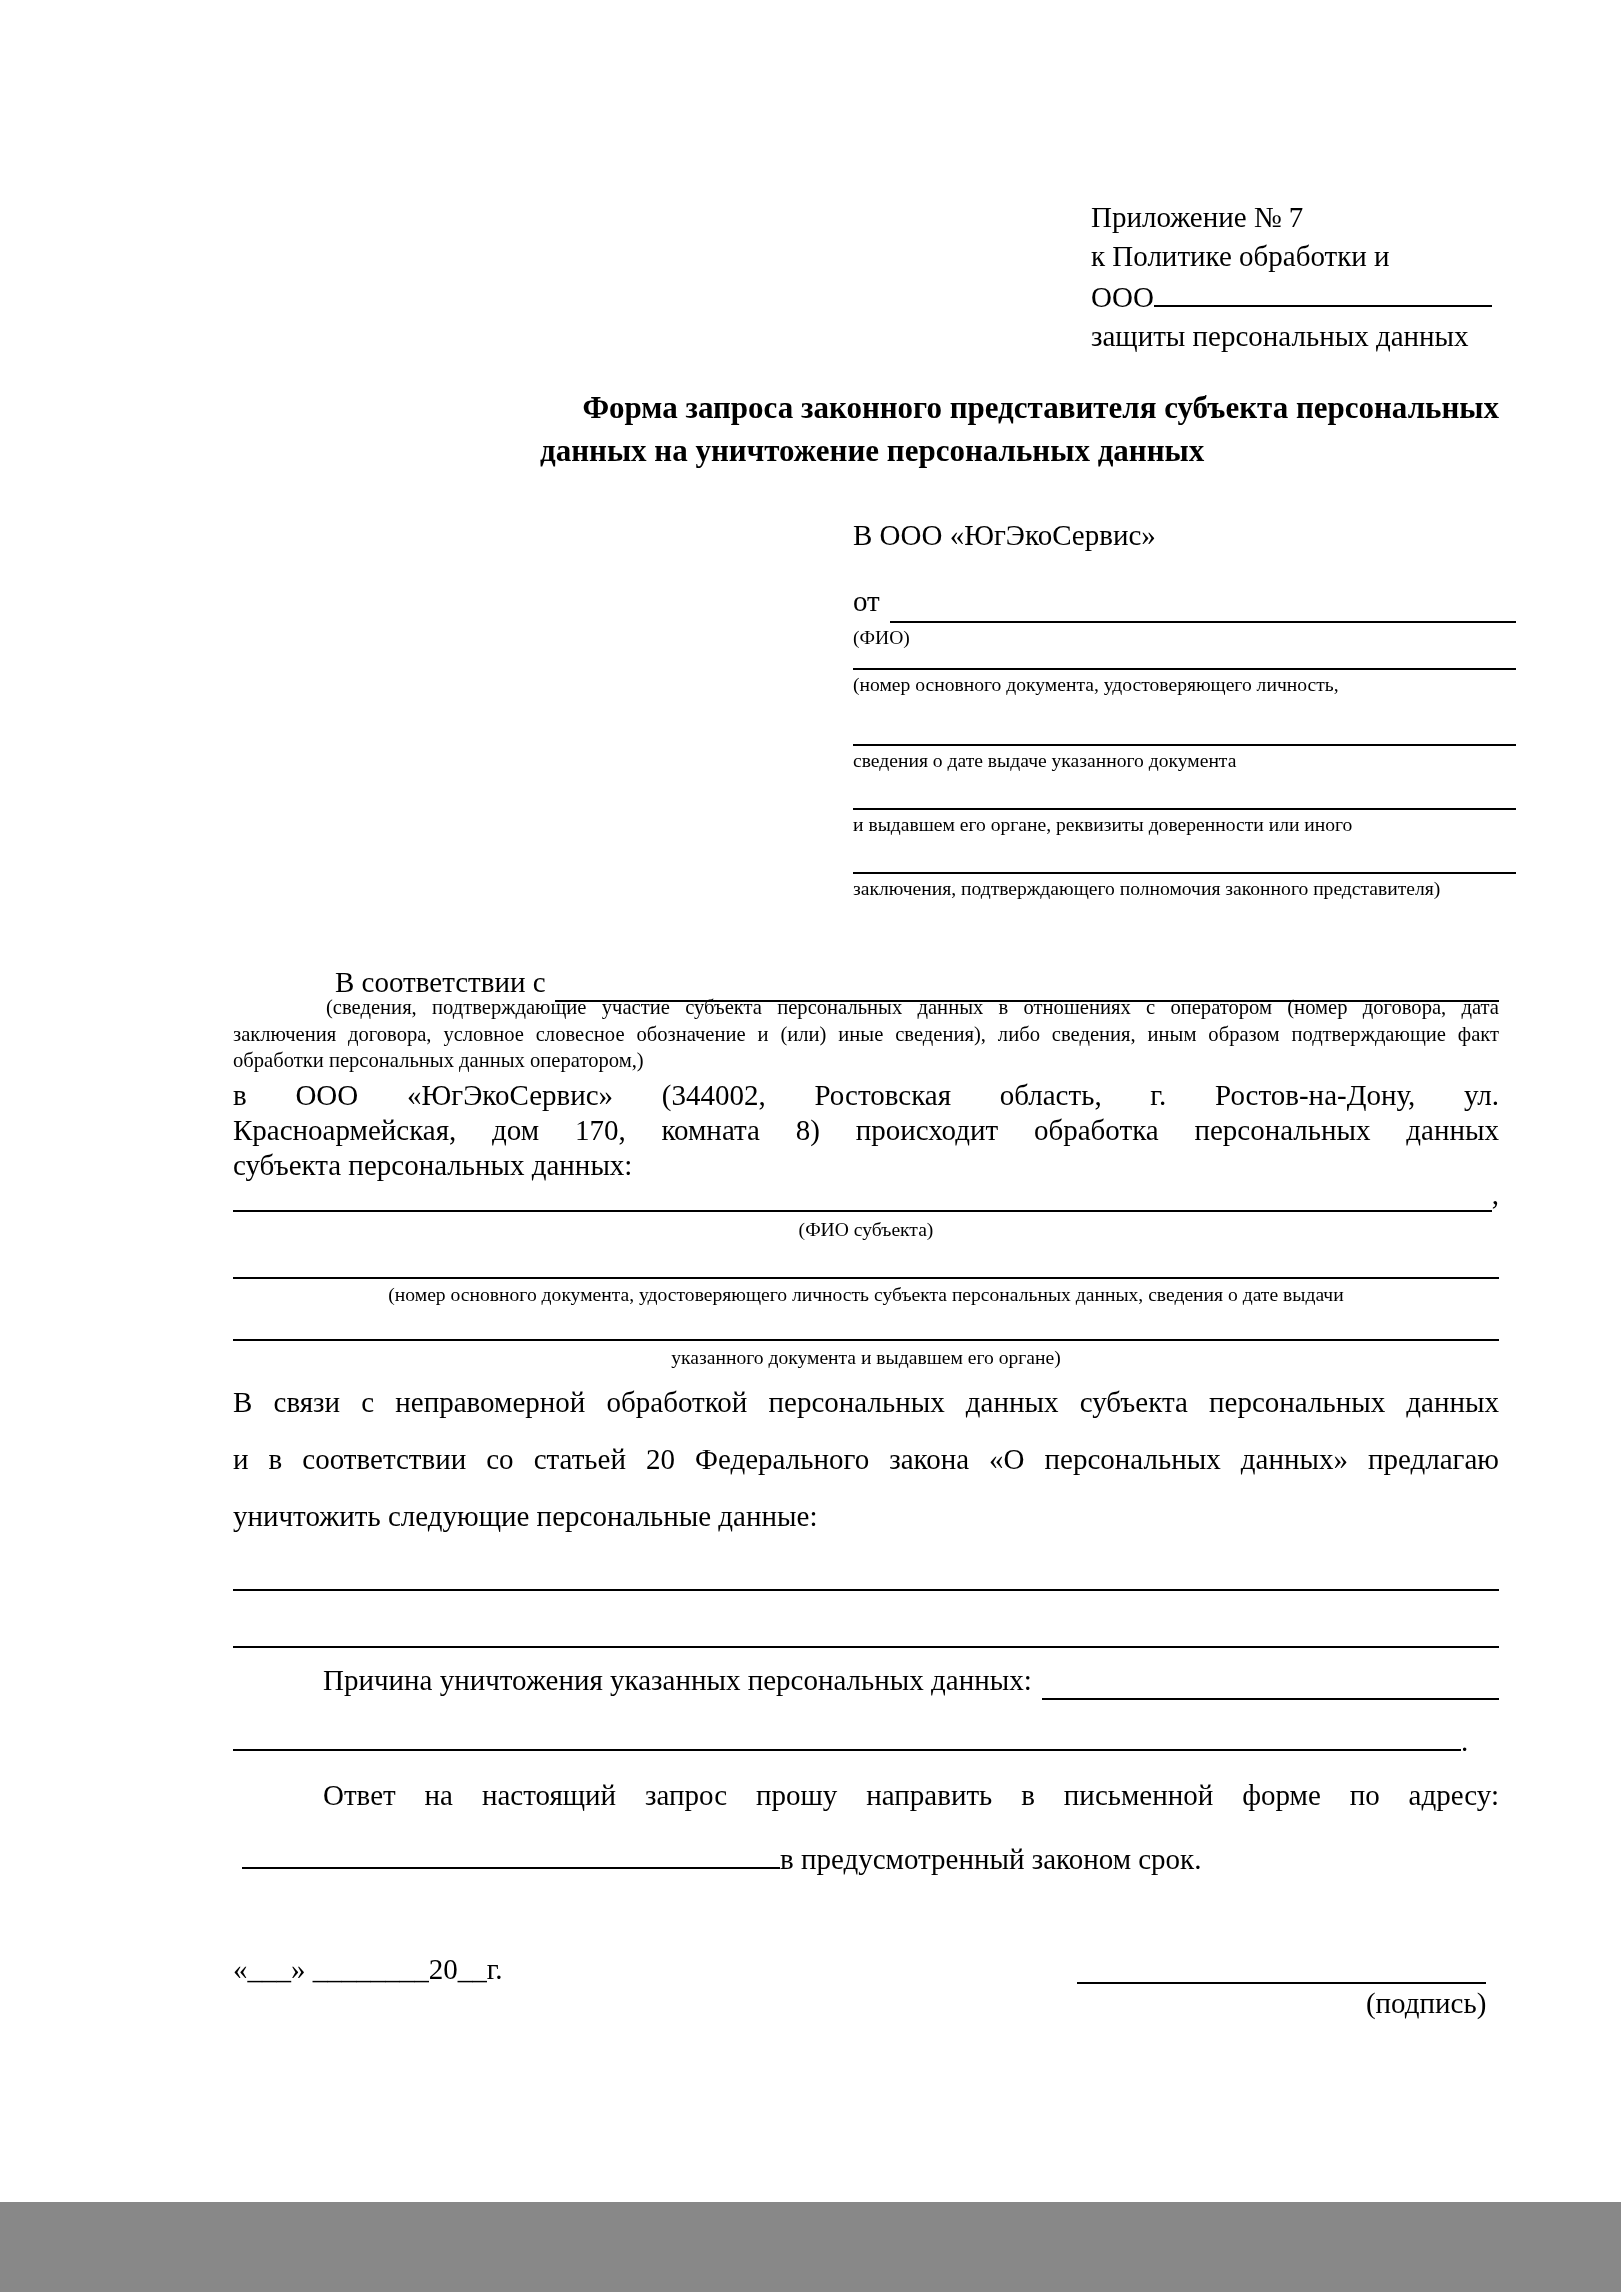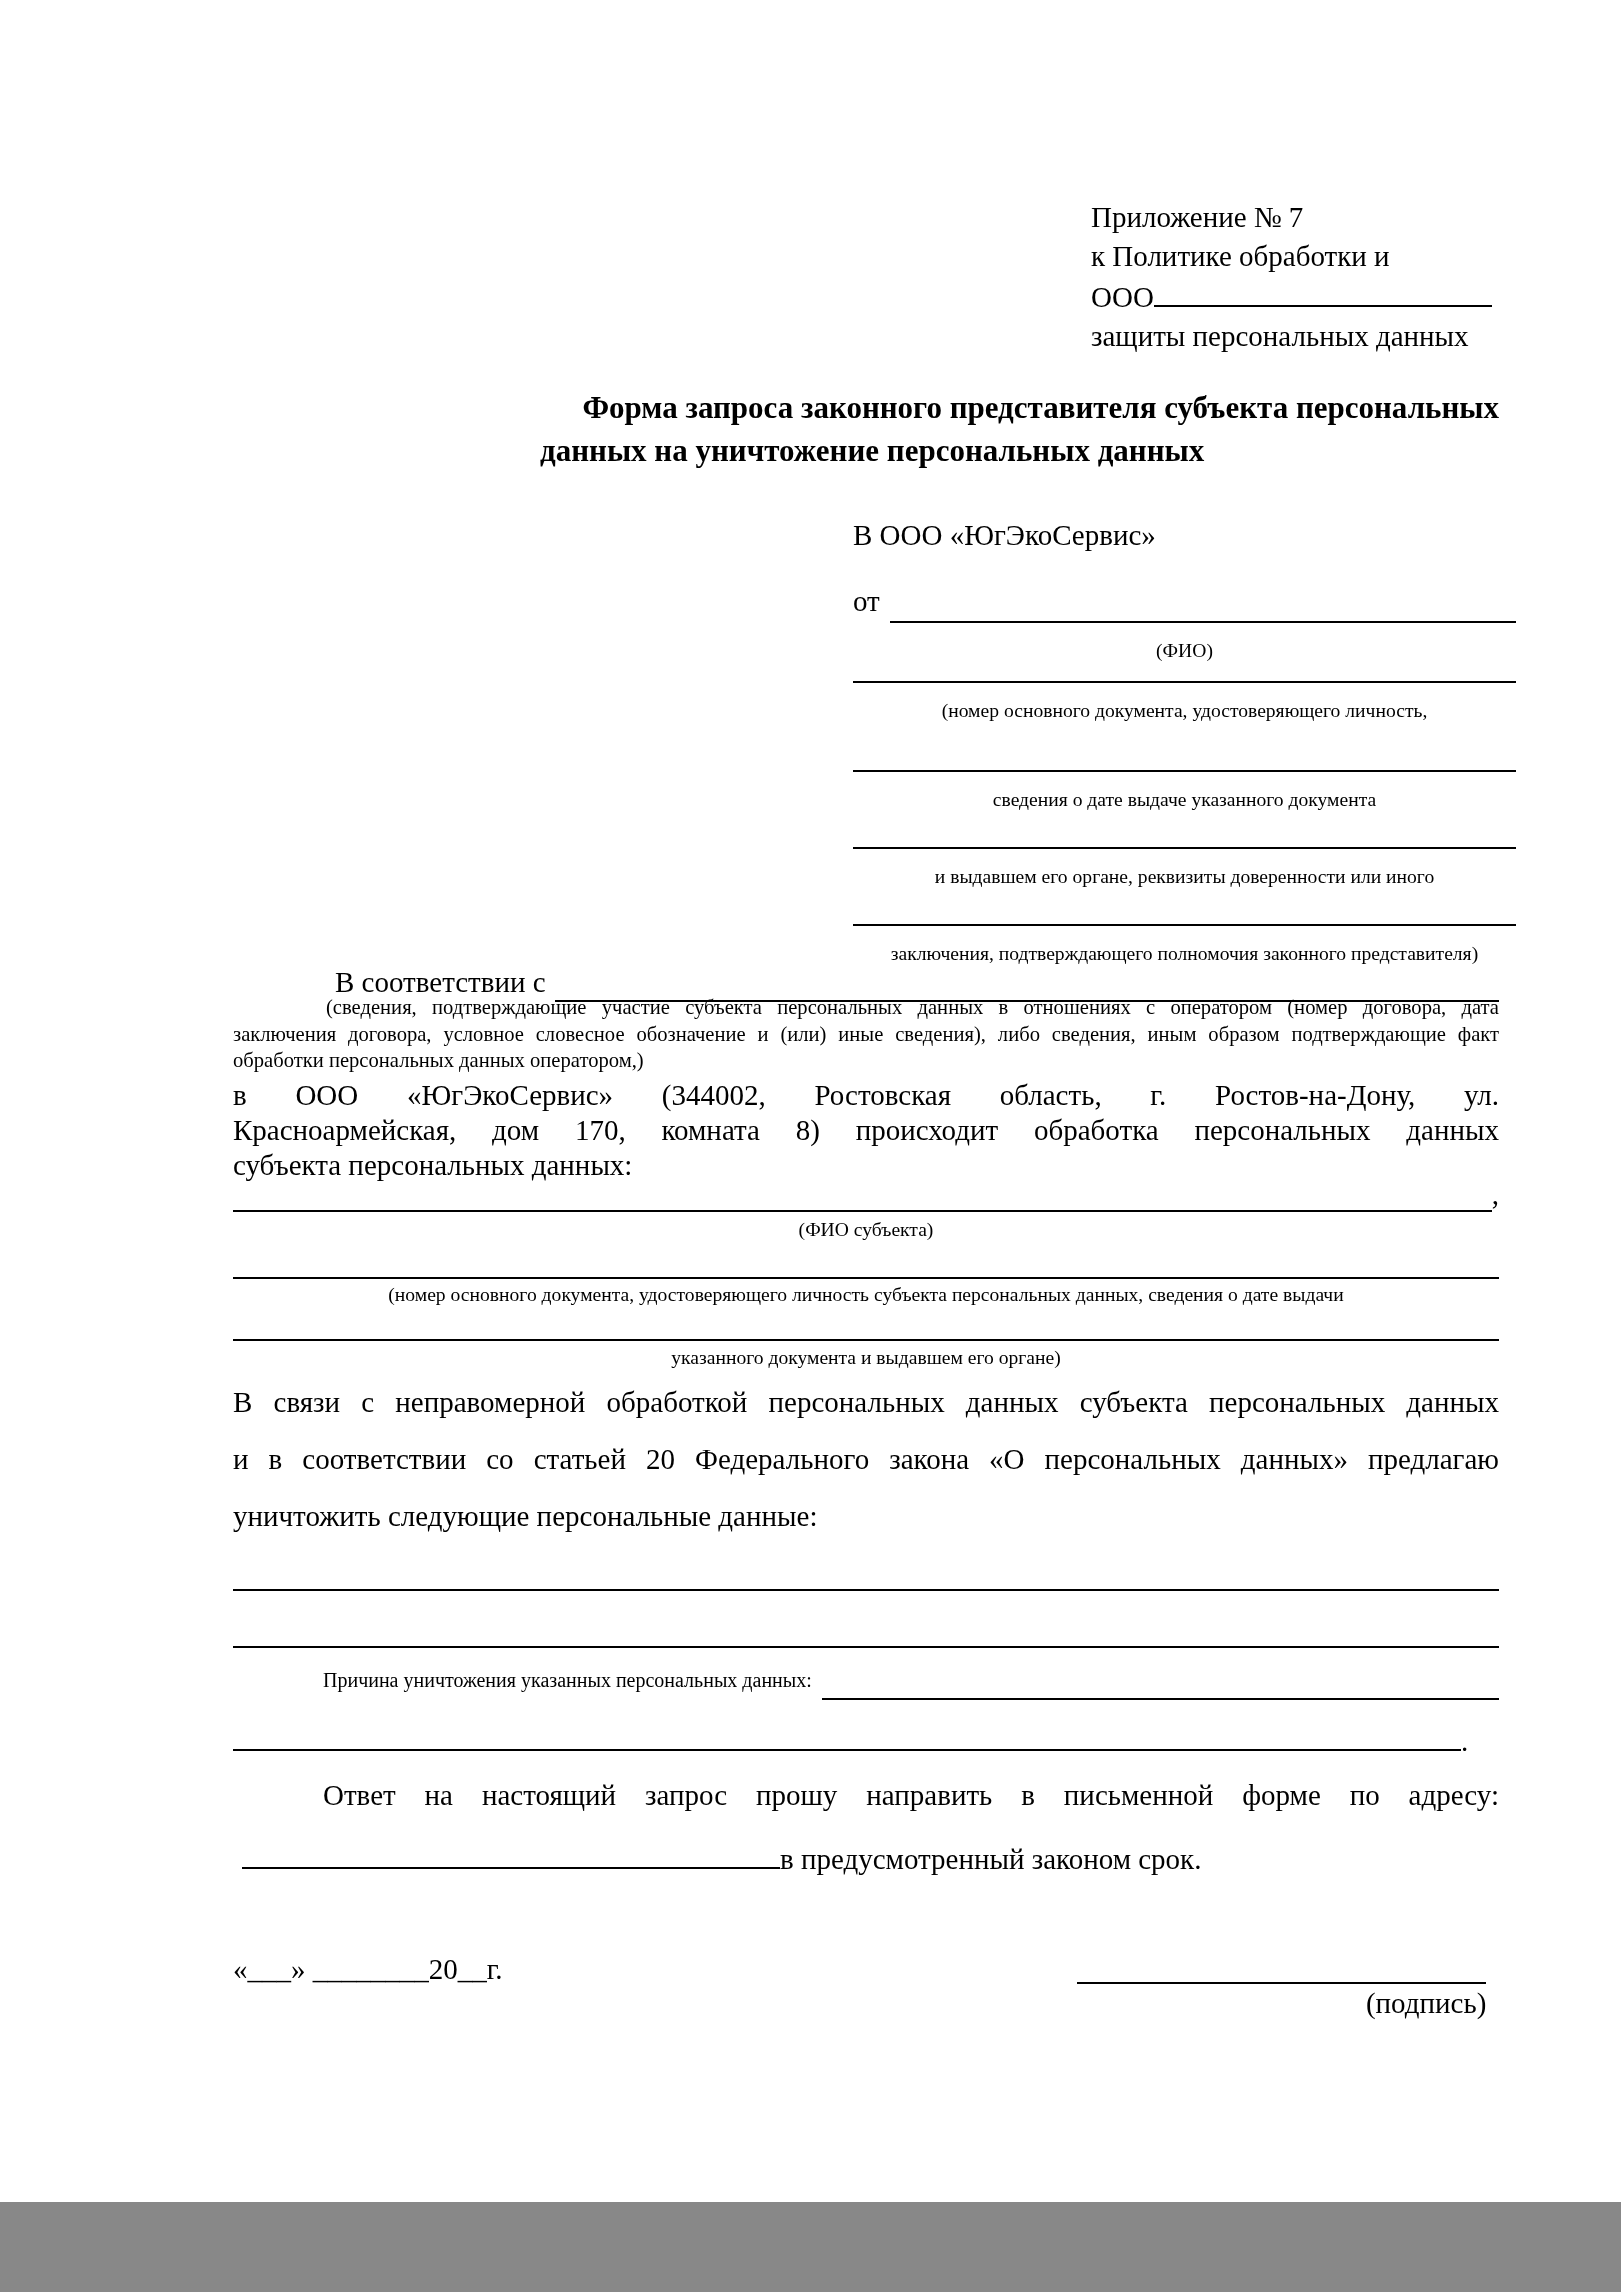--- a/index.html
+++ b/index.html
@@ -19,21 +19,21 @@
   
   .title{left:233px;top:386px;width:1266px;font-size:31px;font-weight:bold;line-height:43px;}
   .title .t1{margin-left:3.9px;text-align:right;}
   .title .t2{margin-left:307px;}
   
   .recipient{left:853px;top:518px;width:663px;font-size:29px;}
   .rc-to{line-height:35px;}
   .rc-from{display:flex;margin-top:27.4px;line-height:43px;}
   .rc-from .lbl{white-space:nowrap;}
   .fill{flex:1 1 auto;border-bottom:2.9px solid #000;margin-left:9.8px;}
-  .rc-cap{font-size:19.6px;line-height:25.5px;text-align:center;margin-top:15px;}
+  .rc-cap{font-size:19.6px;line-height:25.5px;margin-top:2px;}
   .u2{height:17.6px;border-bottom:2.9px solid #000;}
   .u3{height:46px;border-bottom:2.9px solid #000;}
   .u4{height:35px;border-bottom:2.9px solid #000;}
   .u5{height:34px;border-bottom:2.9px solid #000;}
   
   .accordance{left:233px;top:963px;width:1266px;font-size:29px;line-height:39px;display:flex;}
   .accordance .lead{margin-left:102px;white-space:nowrap;}
   
   .small-note{left:233px;top:994px;width:1266px;font-size:20.6px;line-height:26.5px;}
   .jfull{text-align:justify;text-align-last:justify;}
@@ -49,21 +49,21 @@
   .hr{left:233px;width:1266px;height:0;border-top:2.9px solid #000;}
   .hr1{top:1277px;}
   .cap-doc1{left:233px;top:1282px;width:1266px;}
   .hr2{top:1339px;}
   .cap-doc2{left:233px;top:1345px;width:1266px;}
   
   .request-par{left:233px;top:1374px;width:1266px;font-size:29px;line-height:57px;}
   .hr3{top:1589px;}
   .hr4{top:1646px;}
   
-  .reason-row{left:233px;top:1661px;width:1266px;display:flex;font-size:20px;line-height:39px;}
+  .reason-row{left:233px;top:1661px;width:1266px;display:flex;font-size:29px;line-height:39px;}
   .reason-row .lead{margin-left:90px;white-space:nowrap;}
   
   .period-row{left:233px;top:1717px;width:1266px;font-size:29px;line-height:39px;}
   .period-row .line{display:inline-block;width:1228px;border-bottom:2.9px solid #000;height:1.1em;vertical-align:baseline;}
   
   .answer-par{left:233px;top:1776px;width:1266px;font-size:29px;line-height:39px;text-indent:90px;text-align:justify;text-align-last:justify;}
   
   .address-row{left:242px;top:1835px;width:1266px;font-size:29px;line-height:43px;}
   .address-row .line{display:inline-block;width:538px;border-bottom:2.9px solid #000;height:1.1em;vertical-align:baseline;}
   

